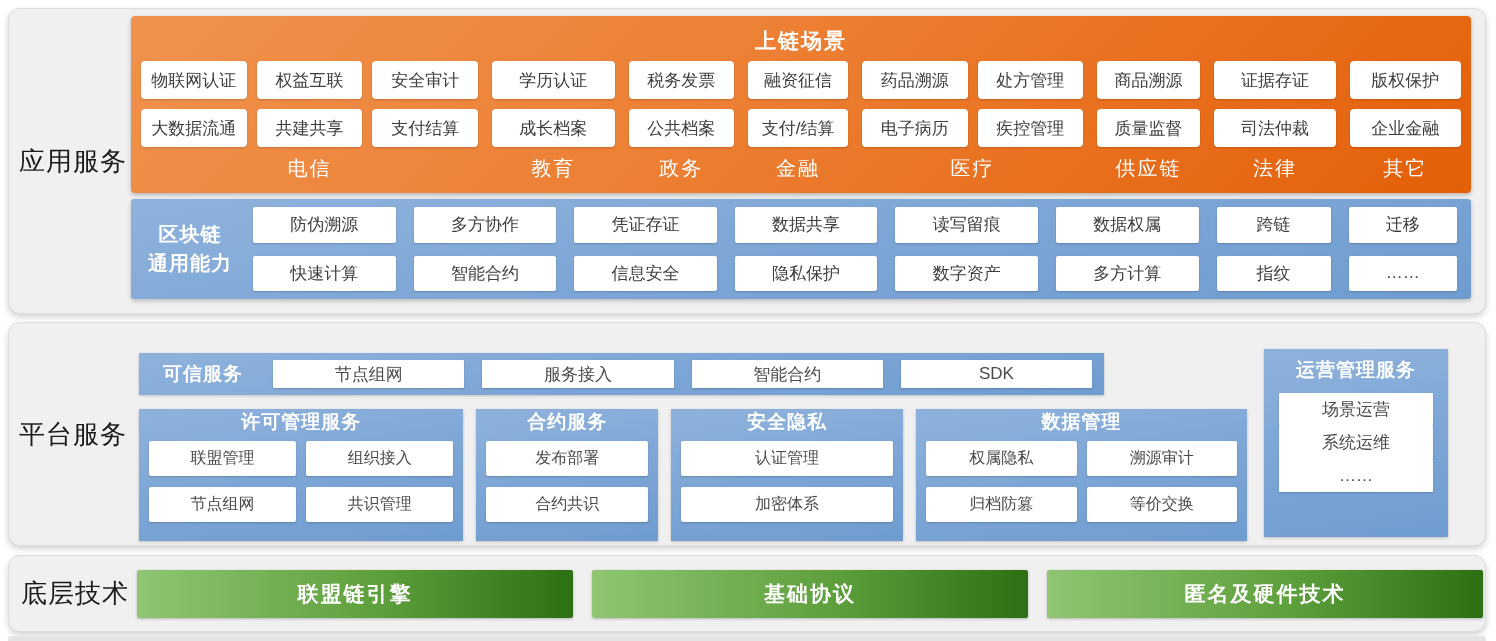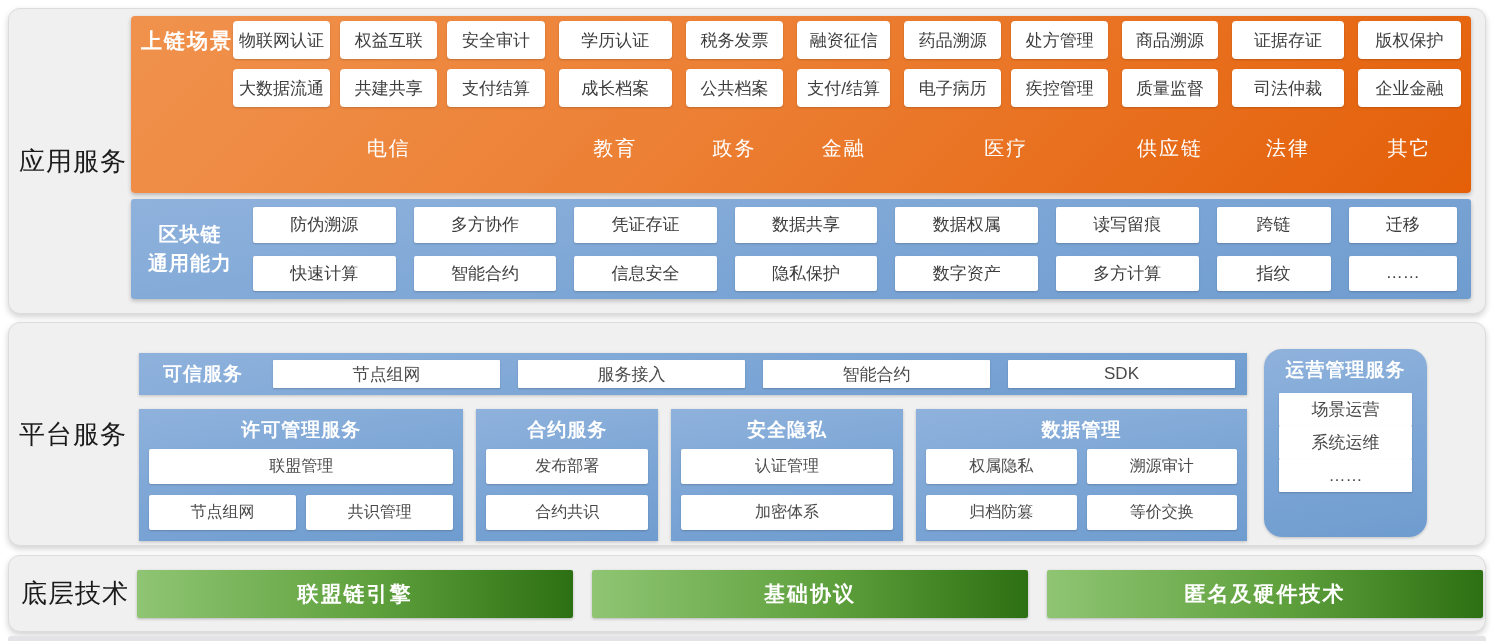--- a/index.html
+++ b/index.html
@@ -25,21 +25,21 @@
     display:flex;align-items:center;justify-content:center;
     font-size:26px;font-weight:500;color:#1b1b1b;letter-spacing:1px;
   }
   
   .orange-block{
     position:absolute;left:122px;top:7px;width:1340px;height:177px;
     background:linear-gradient(135deg,#f0924d 0%,#ec7f33 45%,#e45f08 100%);
     border-radius:4px;
     box-shadow:0 2px 4px rgba(0,0,0,0.25);
     box-sizing:border-box;
-    display:flex;flex-direction:row;
+    display:flex;flex-direction:column;
     padding:5px 10px 0 10px;
   }
   .orange-title{
     height:40px;display:flex;align-items:center;justify-content:center;
     color:#fff;font-size:21px;font-weight:bold;letter-spacing:2px;
   }
   .groups-row{display:flex;gap:14px;flex:1;}
   .group{display:flex;flex-direction:column;min-width:0;}
   .boxrow{display:flex;gap:10px;height:38px;}
   .boxrow + .boxrow{margin-top:10px;}
@@ -75,49 +75,49 @@
     column-gap:18px;row-gap:13px;
     padding:8px 14px 8px 4px;
   }
   .cap-grid .wbox{border-radius:2px;}
   
   .blue-grad{
     background:linear-gradient(170deg,#8fb2dc 0%,#7ba5d5 55%,#6f9ccf 100%);
     box-shadow:0 1px 3px rgba(0,0,0,0.2);
   }
   .trusted-bar{
-    position:absolute;left:130px;top:30px;width:1108px;height:42px;
+    position:absolute;left:130px;top:30px;width:965px;height:42px;
     display:flex;align-items:center;
     box-sizing:border-box;padding:0 12px;
   }
   .trusted-label{
     width:104px;color:#fff;font-size:19px;font-weight:bold;letter-spacing:1px;
     text-align:center;flex:none;
   }
   .trusted-bar .wbox{height:28px;margin-left:18px;border-radius:1px;font-size:17px;color:#4a4a4a;}
   .tiles-row{
     position:absolute;left:130px;top:86px;width:1108px;height:132px;
     display:flex;gap:13px;
   }
   .tile{
     display:flex;flex-direction:column;min-width:0;
-    box-sizing:border-box;padding:8px 10px 10px 10px;
+    box-sizing:border-box;padding:0 10px 10px 10px;
   }
   .tile-title{
     height:26px;display:flex;align-items:center;justify-content:center;
     color:#fff;font-size:19px;font-weight:bold;letter-spacing:1px;
     margin-bottom:6px;
   }
   .tile .boxrow{height:35px;}
   .tile .boxrow + .boxrow{margin-top:11px;}
   .tile .wbox{border-radius:2px;font-size:16px;color:#4a4a4a;}
   .ops-tile{
-    position:absolute;left:1255px;top:26px;width:163px;height:188px;
+    position:absolute;left:1255px;top:26px;width:184px;height:188px;
     display:flex;flex-direction:column;
-    box-sizing:border-box;padding:8px 15px 12px 15px;border-radius:18px;
+    box-sizing:border-box;padding:8px 15px 12px 15px;
   }
   .ops-tile .tile-title{margin-bottom:10px;}
   .ops-tile .wbox{flex:none;height:33px;border-radius:1px;font-size:17px;color:#4a4a4a;}
   .ops-tile .wbox:last-child{margin-bottom:0;}
   
   .bars-row{
     position:absolute;left:128px;top:14px;width:1346px;height:48px;
     display:flex;gap:19px;
   }
   .green-bar{
@@ -236,22 +236,22 @@
   <div class="cap-bar">
     <div class="cap-label">
       <span>区块链</span>
       <span>通用能力</span>
     </div>
     <div class="cap-grid">
       <div class="wbox">防伪溯源</div>
       <div class="wbox">多方协作</div>
       <div class="wbox">凭证存证</div>
       <div class="wbox">数据共享</div>
+      <div class="wbox">读写留痕</div>
       <div class="wbox">数据权属</div>
-      <div class="wbox">读写留痕</div>
       <div class="wbox">跨链</div>
       <div class="wbox">迁移</div>
       <div class="wbox">快速计算</div>
       <div class="wbox">智能合约</div>
       <div class="wbox">信息安全</div>
       <div class="wbox">隐私保护</div>
       <div class="wbox">数字资产</div>
       <div class="wbox">多方计算</div>
       <div class="wbox">指纹</div>
       <div class="wbox">……</div>
@@ -269,20 +269,21 @@
     <div class="wbox">智能合约</div>
     <div class="wbox">SDK</div>
   </div>
 
   <div class="tiles-row">
 
     <div class="tile blue-grad" style="flex:3.3 1 0;">
       <div class="tile-title">许可管理服务</div>
       <div class="boxrow">
         <div class="wbox">联盟管理</div>
+        <div class="wbox">组织接入</div>
       </div>
       <div class="boxrow">
         <div class="wbox">节点组网</div>
         <div class="wbox">共识管理</div>
       </div>
     </div>
 
     <div class="tile blue-grad" style="flex:1.75 1 0;">
       <div class="tile-title">合约服务</div>
       <div class="boxrow">

